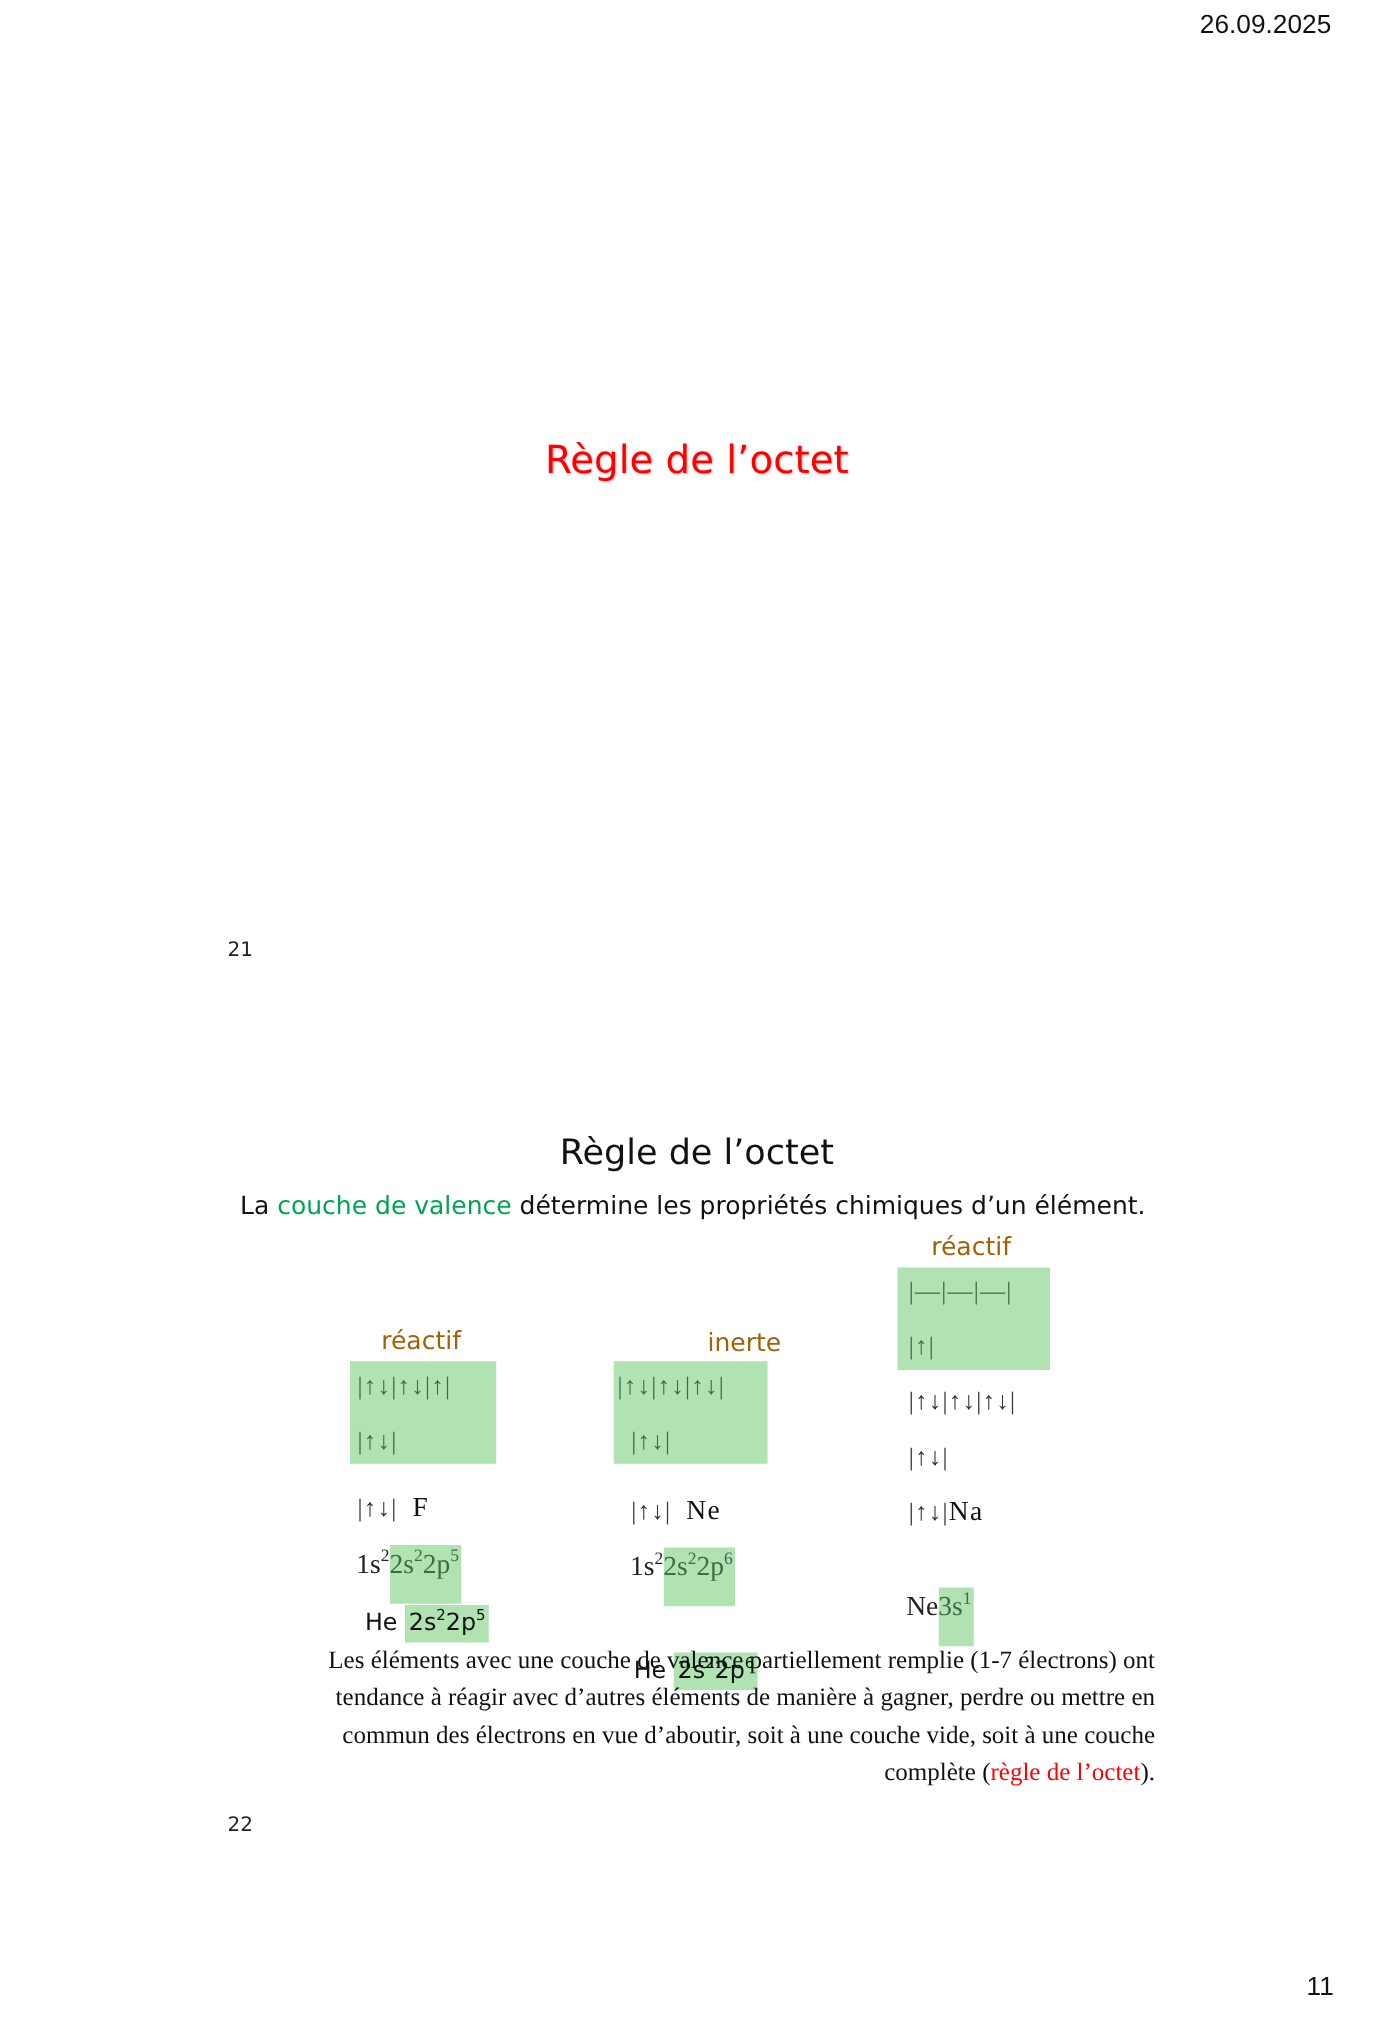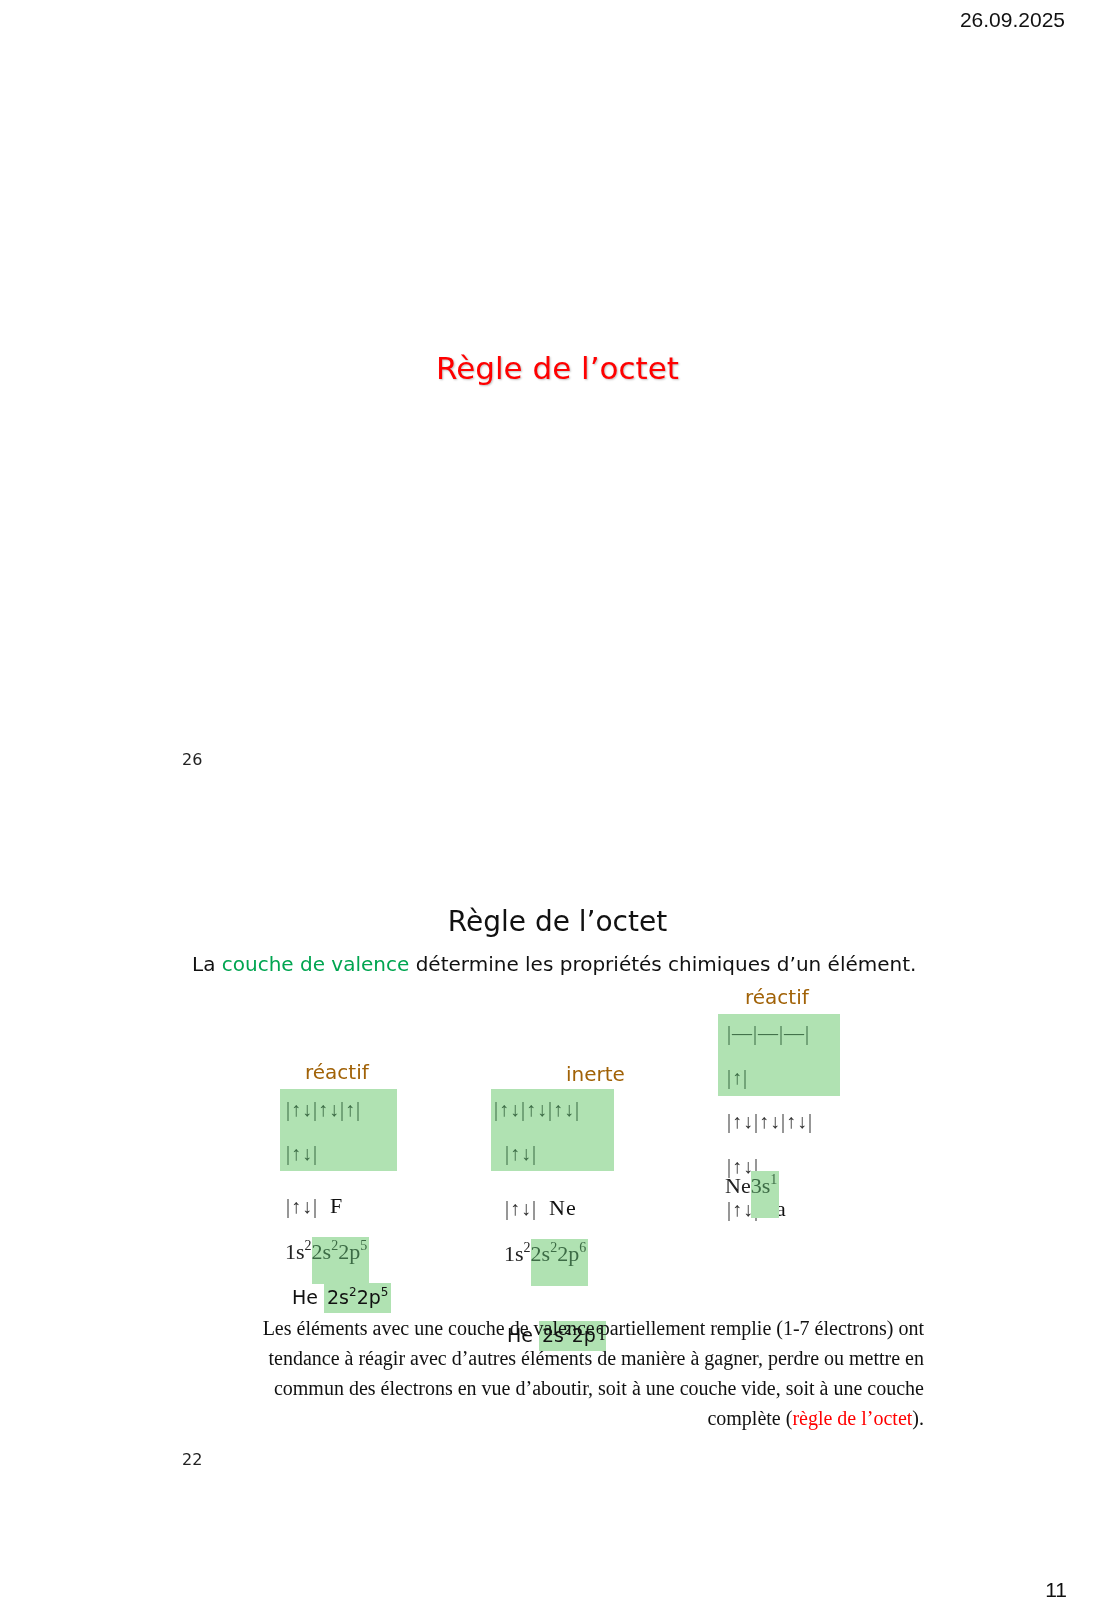--- a/index.html
+++ b/index.html
@@ -57,21 +57,21 @@
     }
   </style>
 </head>
 <body>
 
 <div class="abs date">26.09.2025</div>
 <div class="abs pagenum">11</div>
 
 <section>
   <div class="abs title1">Règle de l’octet</div>
-  <div class="abs slide-num" style="top:750px; left:182px;">26</div>
+  <div class="abs slide-num" style="top:750px; left:182px;">21</div>
 </section>
 
 <section>
   <div class="abs title2">Règle de l’octet</div>
   <div class="abs subtitle">
     <span>La </span><span class="green-text">couche de valence</span><span> détermine les propriétés chimiques d’un élément.</span>
   </div>
 
   <div>
     <div class="abs label" style="top:1060px; left:305px;">réactif</div>
@@ -112,21 +112,21 @@
   <div>
     <div class="abs label" style="top:985px; left:745px;">réactif</div>
     <div class="box" style="top:1014px; left:718px; width:122px; height:82px;"></div>
     <div class="orb" style="top:1022px; left:727px;">|—|—|—|</div>
     <div class="orb" style="top:1066px; left:727px;">|↑|</div>
     <div class="orb dark" style="top:1110px; left:727px;">|↑↓|↑↓|↑↓|</div>
     <div class="orb dark" style="top:1155px; left:727px;">|↑↓|</div>
     <div class="orb dark" style="top:1196px; left:727px;">
       <span>|↑↓|</span><span class="elem">Na</span>
     </div>
-    <div class="config" style="top:1172px; left:725px;">
+    <div class="config" style="top:1272px; left:725px;">
       <span>Ne</span><span class="hl"><span>3s</span><sup>1</sup></span>
     </div>
   </div>
 
   <div class="abs paragraph">
     <span>Les éléments avec une couche de valence partiellement remplie (1-7 électrons) ont tendance à réagir avec d’autres éléments de manière à gagner, perdre ou mettre en commun des électrons en vue d’aboutir, soit à une couche vide, soit à une couche complète (</span><span class="red-text">règle de l’octet</span><span>).</span>
   </div>
 
   <div class="abs slide-num" style="top:1450px; left:182px;">22</div>
 </section>

